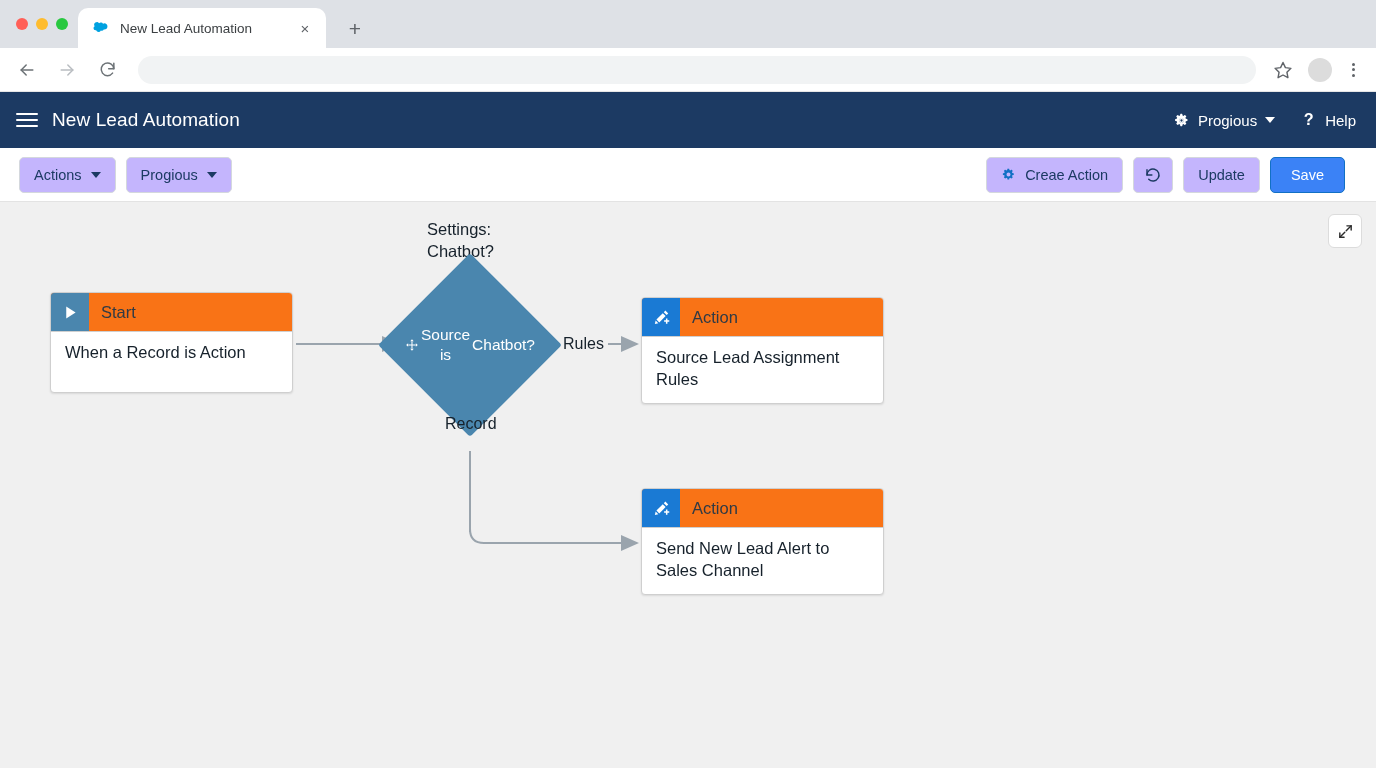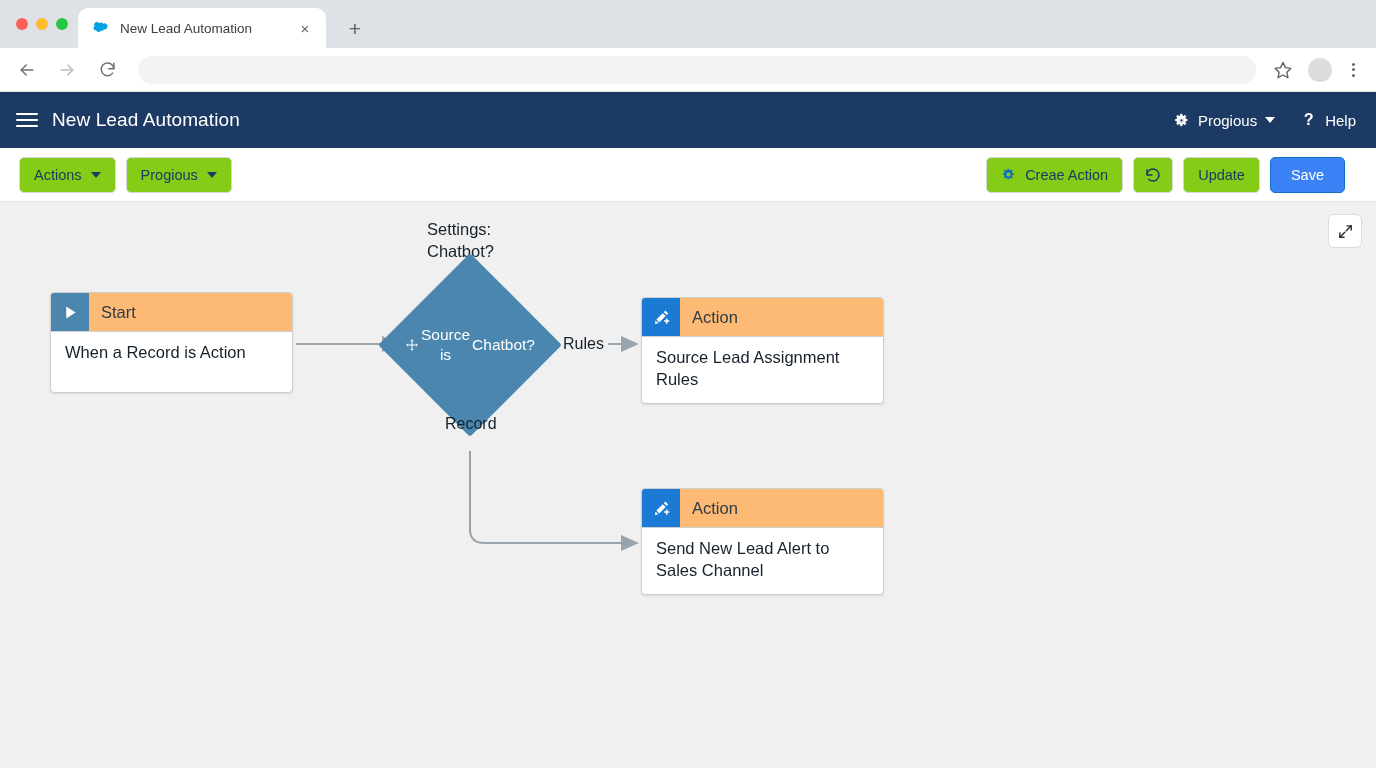--- a/index.html
+++ b/index.html
@@ -125,21 +125,21 @@
     height: 54px;
     background: #ffffff;
     display: flex; align-items: center;
     padding: 0 19px;
     border-bottom: 1px solid #e3e3e3;
   }
   .tb-btn {
     height: 36px;
     border: 1px solid #d4d8dd;
     border-radius: 5px;
-    background: #84cc16;
+    background: #c4b5fd;
     color: #1c3a63;
     font-size: 14.5px;
     font-family: "Liberation Sans", sans-serif;
     display: inline-flex; align-items: center; gap: 9px;
     padding: 0 14px;
     margin-right: 10px;
     white-space: nowrap;
   }
   .tb-btn.icon-only { padding: 0 10px; }
   .tb-btn.primary {
@@ -175,21 +175,21 @@
     position: absolute;
     background: #ffffff;
     border: 1px solid #cfcfcf;
     border-radius: 4px;
     box-shadow: 0 1px 2px rgba(0,0,0,0.10);
     overflow: hidden;
     width: 243px;
   }
   .node-head {
     display: flex; align-items: stretch;
-    background: #fdba74;
+    background: #f97316;
     border-bottom: 1px solid #cfcfcf;
     height: 39px;
   }
   .node-icon {
     width: 38px;
     display: flex; align-items: center; justify-content: center;
     flex: 0 0 38px;
   }
   .node-icon.start { background: #4a86ae; }
   .node-icon.action { background: #1a7ad4; }

